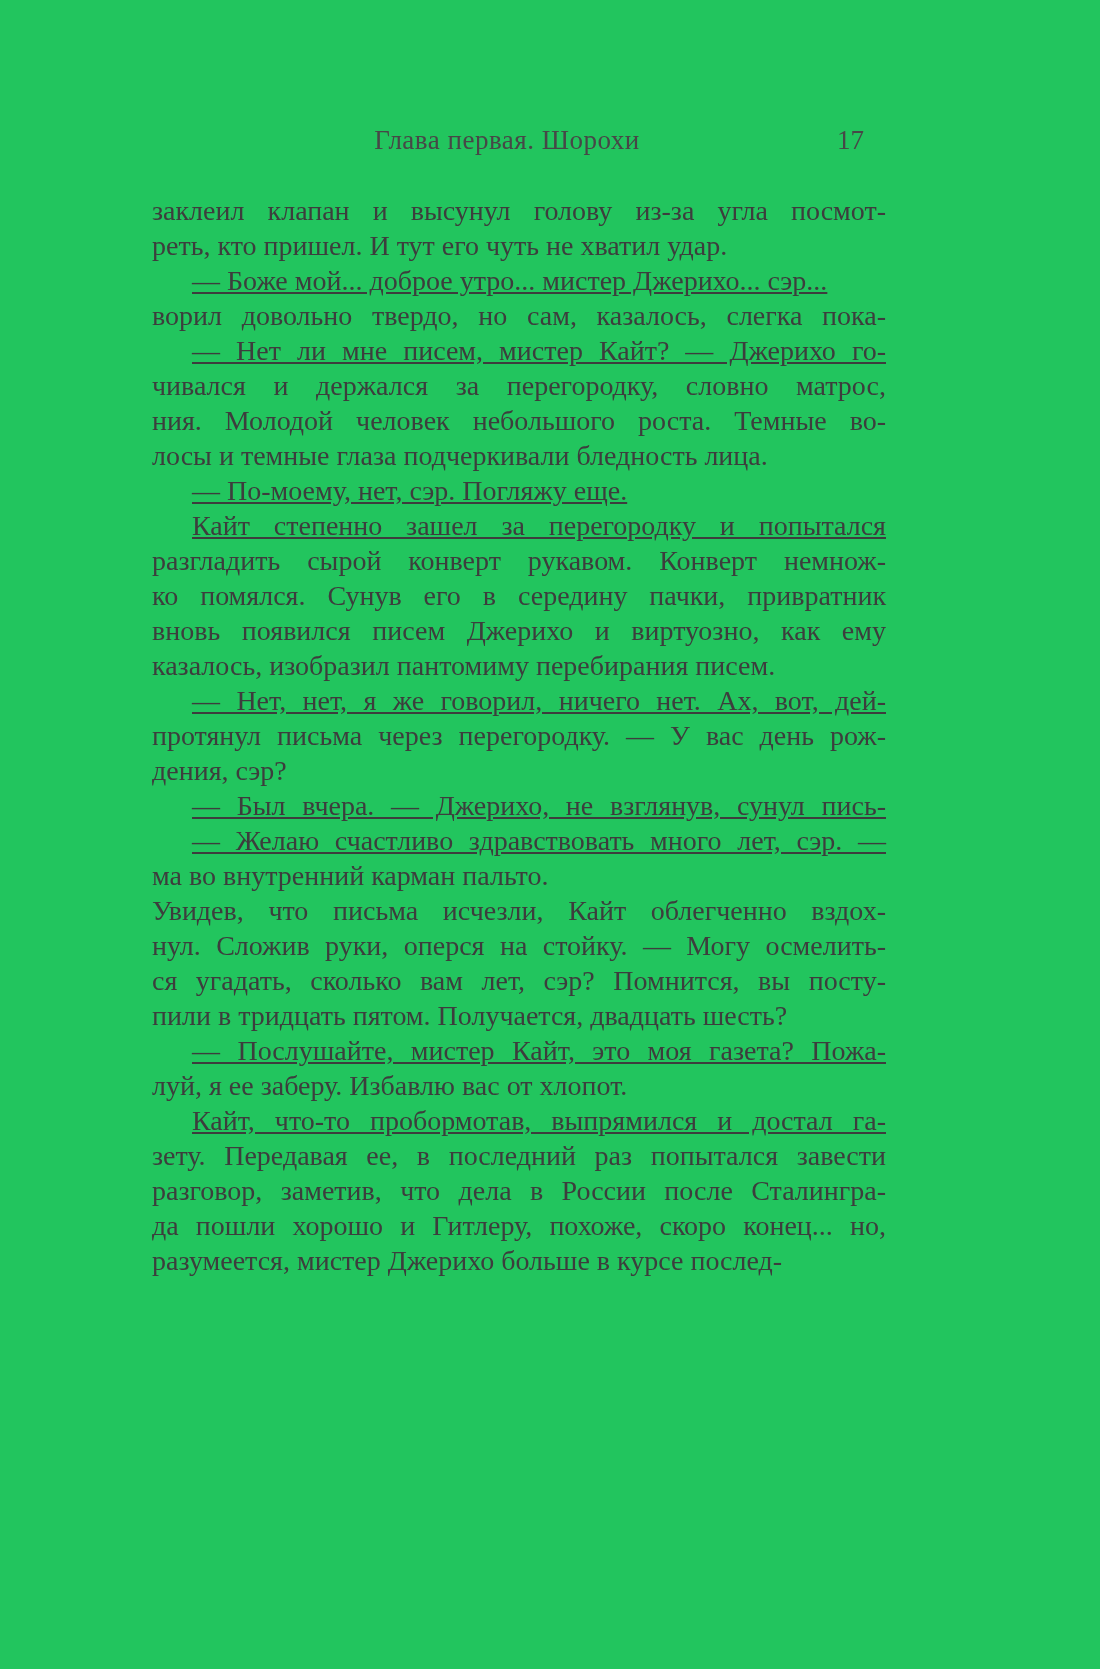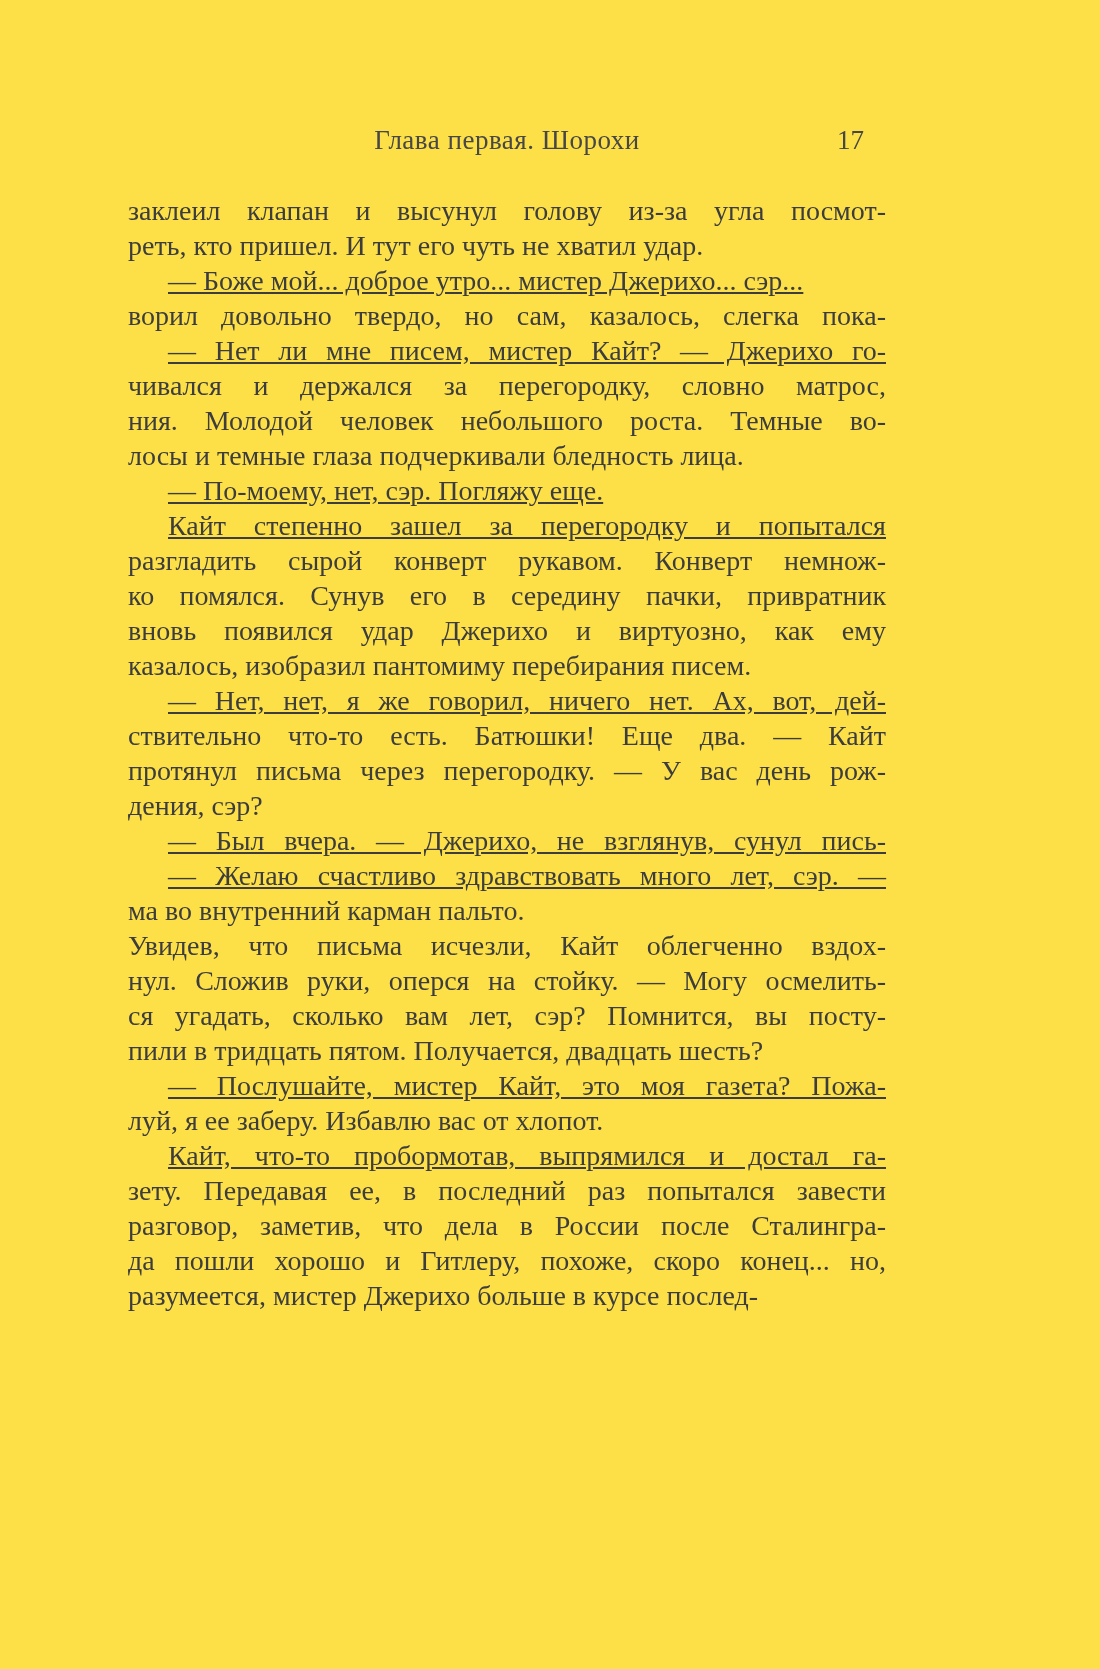--- a/index.html
+++ b/index.html
@@ -11,21 +11,21 @@
     width: 1100px;
     height: 1669px;
     font-family: "Liberation Serif", "DejaVu Serif", serif;
     color: #3d3d3d;
     -webkit-font-smoothing: antialiased;
   }
   .book-page {
     position: relative;
     width: 1100px;
     height: 1669px;
-    background: #fde047;
+    background: #22c55e;
     overflow: hidden;
   }
   .running-head {
     position: absolute;
     top: 122px;
     left: 128px;
     width: 758px;
     height: 36px;
     font-size: 27px;
     line-height: 36px;
@@ -47,20 +47,21 @@
     left: 128px;
     width: 758px;
     font-size: 28px;
     line-height: 35px;
     color: #3d3d3d;
   }
   .line {
     text-align: justify;
     text-align-last: justify;
     white-space: normal;
+    margin-left: 24px;
   }
   .line.last {
     text-align-last: auto;
   }
   .line.indent {
     text-indent: 40px;
     text-decoration: underline;
   }
 </style>
 </head>
@@ -79,24 +80,23 @@
       <div class="line last indent">— Боже мой... доброе утро... мистер Джерихо... сэр...</div>
       <div class="line">ворил довольно твердо, но сам, казалось, слегка пока-</div>
       <div class="line indent">— Нет ли мне писем, мистер Кайт? — Джерихо го-</div>
       <div class="line">чивался и держался за перегородку, словно матрос,</div>
       <div class="line">ния. Молодой человек небольшого роста. Темные во-</div>
       <div class="line last">лосы и темные глаза подчеркивали бледность лица.</div>
       <div class="line last indent">— По-моему, нет, сэр. Погляжу еще.</div>
       <div class="line indent">Кайт степенно зашел за перегородку и попытался</div>
       <div class="line">разгладить сырой конверт рукавом. Конверт немнож-</div>
       <div class="line">ко помялся. Сунув его в середину пачки, привратник</div>
-      <div class="line">вновь появился удар Джерихо и виртуозно, как ему</div>
+      <div class="line">вновь появился писем Джерихо и виртуозно, как ему</div>
       <div class="line last">казалось, изобразил пантомиму перебирания писем.</div>
       <div class="line indent">— Нет, нет, я же говорил, ничего нет. Ах, вот, дей-</div>
-      <div class="line">ствительно что-то есть. Батюшки! Еще два. — Кайт</div>
       <div class="line">протянул письма через перегородку. — У вас день рож-</div>
       <div class="line last">дения, сэр?</div>
       <div class="line indent">— Был вчера. — Джерихо, не взглянув, сунул пись-</div>
       <div class="line indent">— Желаю счастливо здравствовать много лет, сэр. —</div>
       <div class="line last">ма во внутренний карман пальто.</div>
       <div class="line">Увидев, что письма исчезли, Кайт облегченно вздох-</div>
       <div class="line">нул. Сложив руки, оперся на стойку. — Могу осмелить-</div>
       <div class="line">ся угадать, сколько вам лет, сэр? Помнится, вы посту-</div>
       <div class="line last">пили в тридцать пятом. Получается, двадцать шесть?</div>
       <div class="line indent">— Послушайте, мистер Кайт, это моя газета? Пожа-</div>

